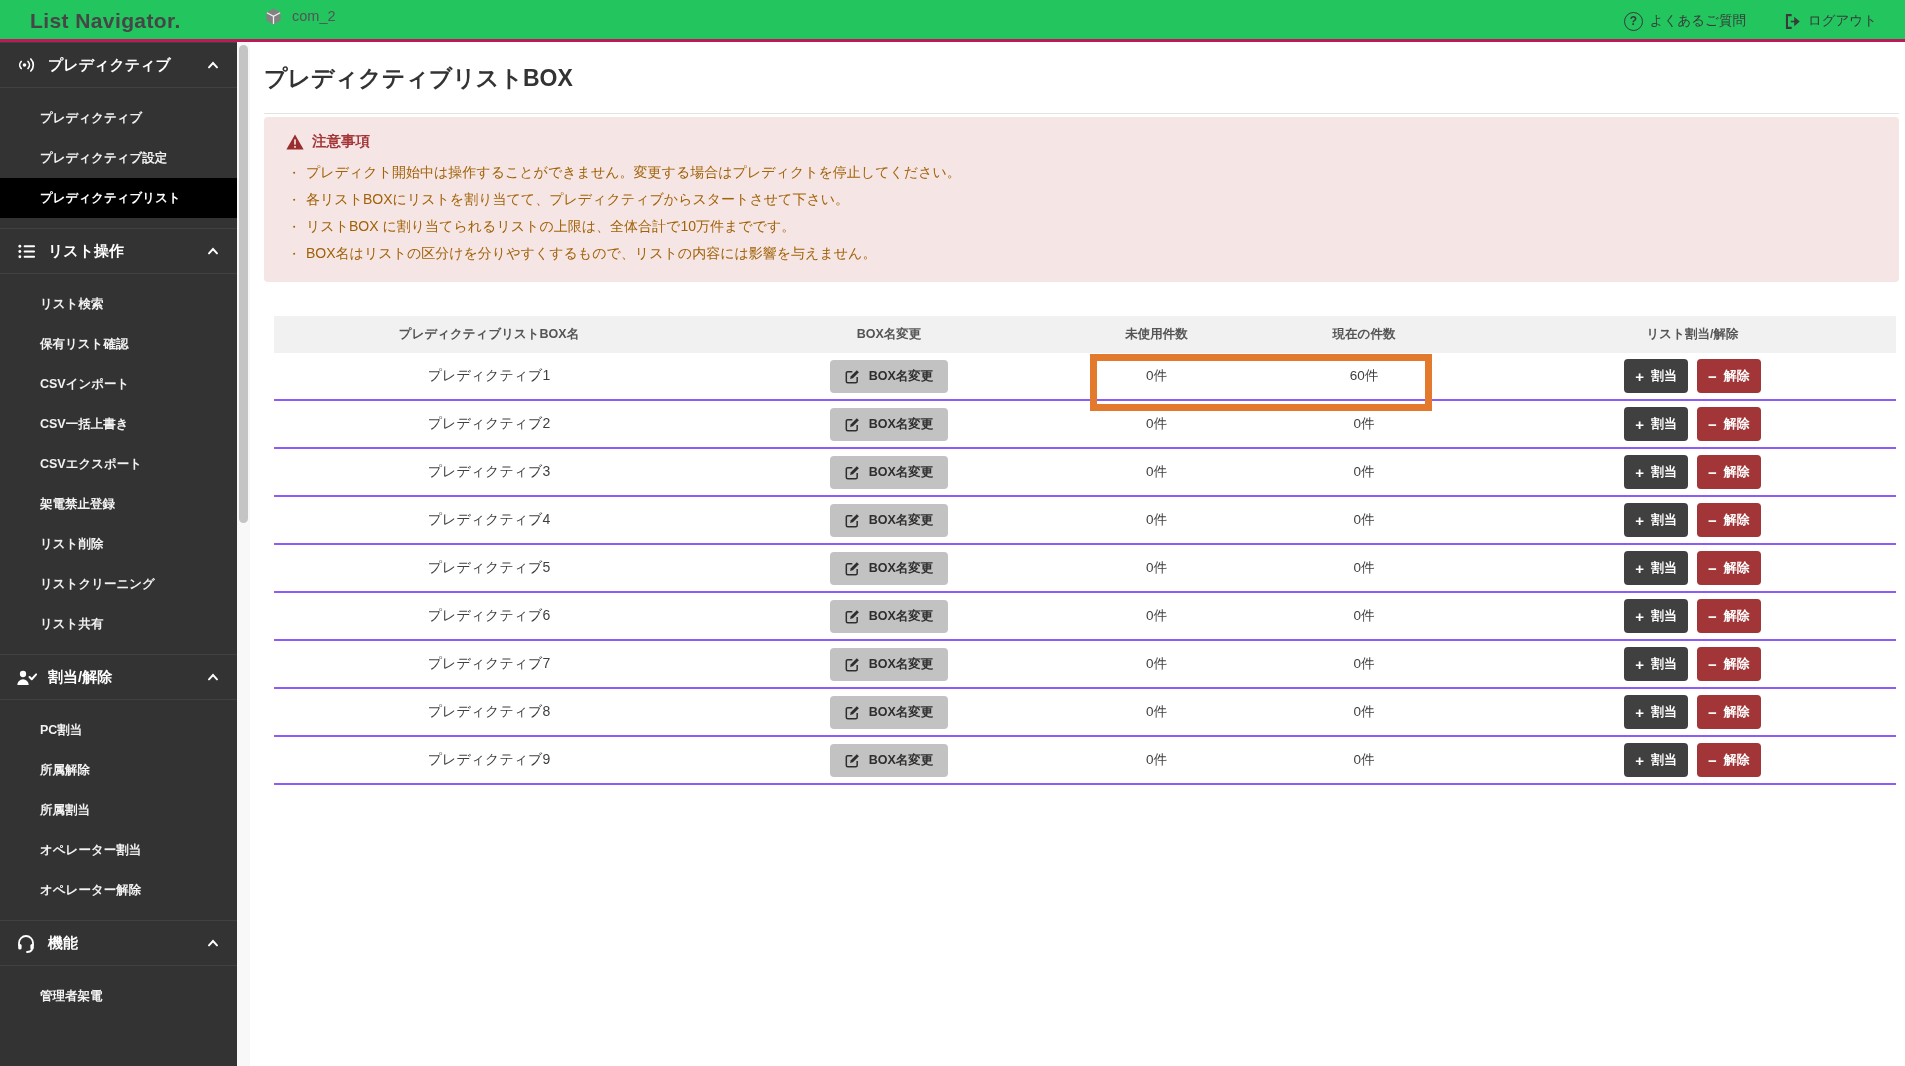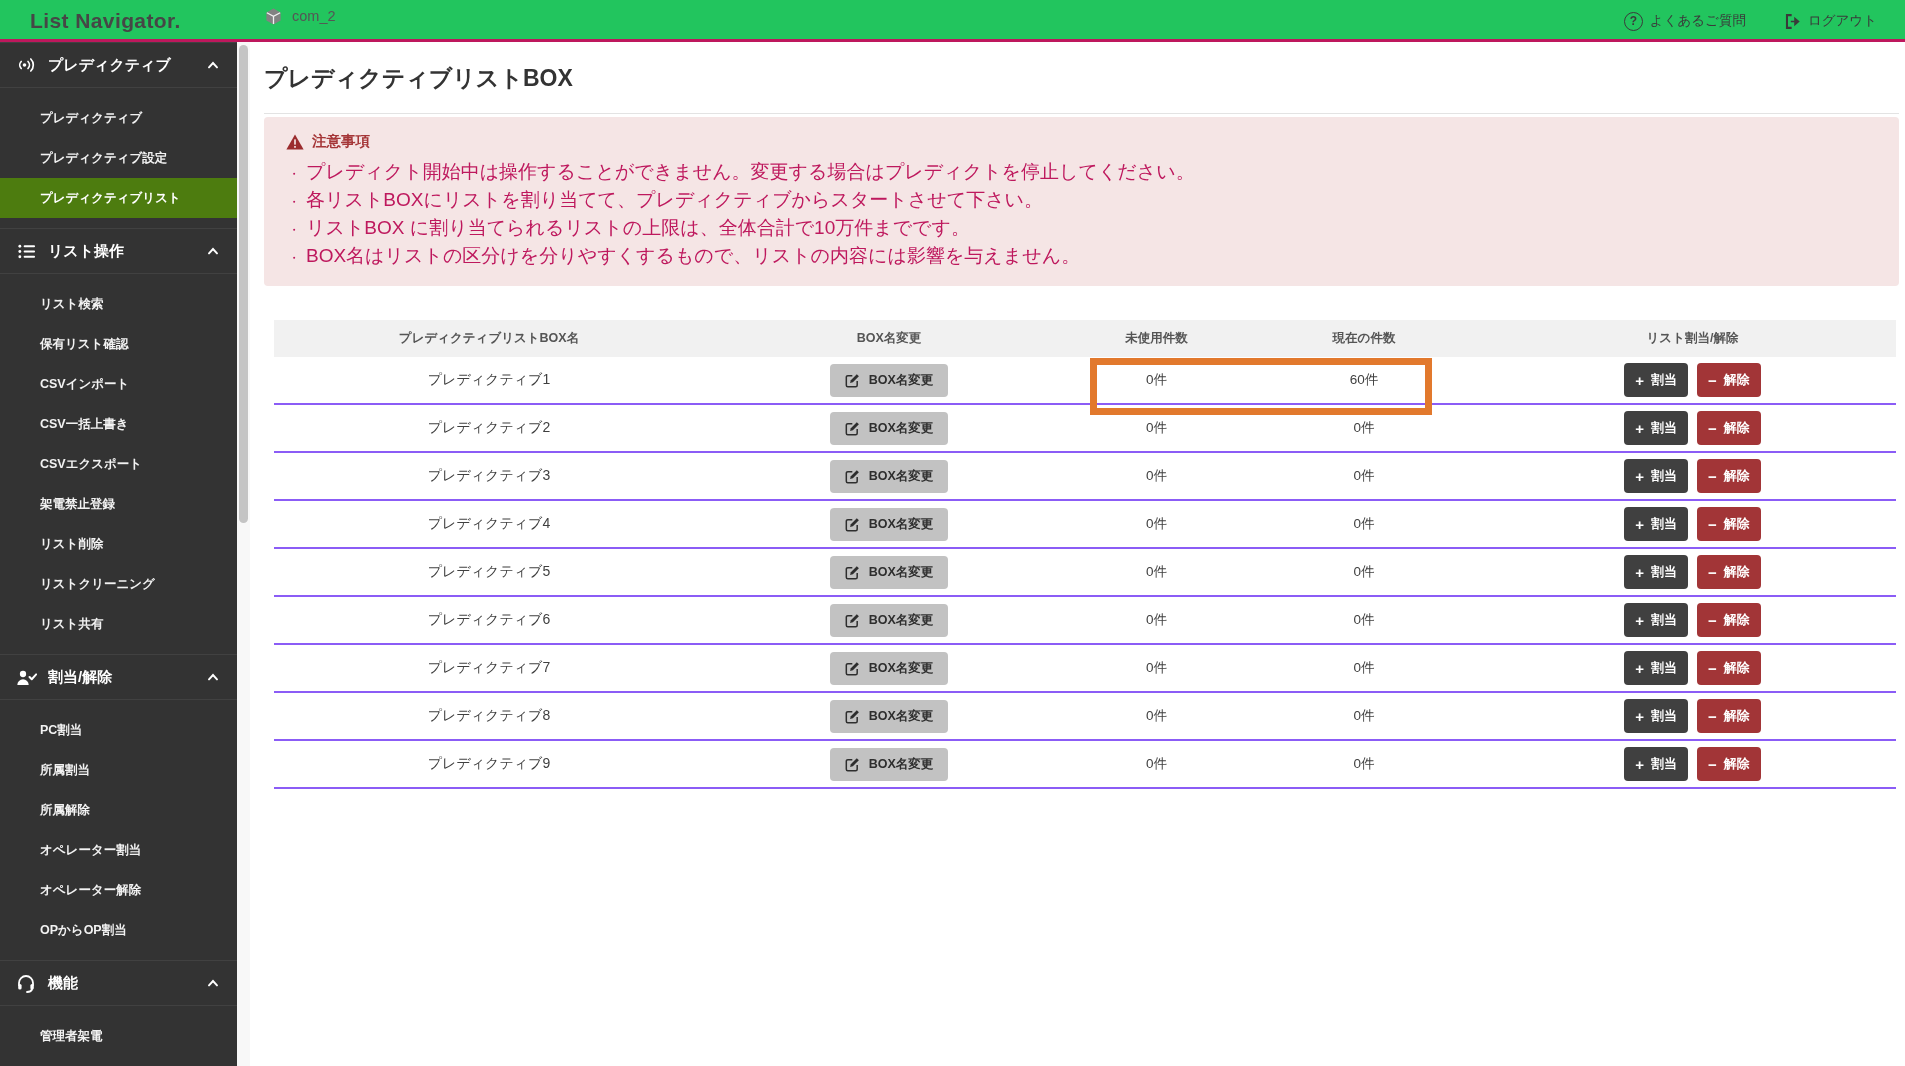--- a/index.html
+++ b/index.html
@@ -23,36 +23,36 @@
   
   .sidebar { position:absolute; top:42px; left:0; width:237px; bottom:0; background:#333333; overflow:hidden; }
   .section-header { height:46px; display:flex; align-items:center; padding:0 16px 0 13px;
                     color:#ffffff; font-size:15px; font-weight:700; cursor:pointer;
                     border-top:1px solid #414141; border-bottom:1px solid #414141; }
   .section-header .sic { width:26px; display:flex; justify-content:center; margin-right:9px; flex:none; }
   .section-header .chev { margin-left:auto; display:flex; }
   .section-items { padding:10px 0; }
   .side-item { height:40px; display:flex; align-items:center; padding-left:40px;
                color:#f2f2f2; font-size:12.5px; font-weight:700; cursor:pointer; }
-  .side-item.active { background:#4d7c0f; color:#ffffff; }
+  .side-item.active { background:#000000; color:#ffffff; }
 
   
   .sb-track { position:absolute; left:237px; top:42px; width:13px; bottom:0; background:#f8f8f8; }
   .sb-thumb { position:absolute; left:2px; top:3px; width:9px; height:478px;
               background:#c4c4c4; border-radius:5px; cursor:pointer; }
 
   
   .content { position:absolute; left:250px; top:42px; right:0; bottom:0; background:#ffffff;
              padding:0 6px 0 14px; overflow:hidden; }
   .title-block { padding-top:21px; padding-bottom:19px; border-bottom:1px solid #e3e3e3; }
   .page-title { font-size:23px; font-weight:700; color:#333333; }
 
   .notice { margin-top:3px; background:#f5e5e5; border-radius:4px; padding:15px 22px 15px; }
   .notice-title { display:flex; align-items:center; gap:8px; color:#a53638; font-weight:700; font-size:14.5px; }
-  .notice-list { margin:8px 0 0; padding:0; list-style:none; color:#be185d; font-size:19px; line-height:26px; }
+  .notice-list { margin:8px 0 0; padding:0; list-style:none; color:#a16207; font-size:14px; line-height:26px; }
   .notice-list li::before { content:"・"; margin:0 6px 0 2px; font-size:12px; }
 
   
   .tablewrap { margin-top:34px; margin-left:10px; width:1622px; position:relative; }
   .thead { display:flex; align-items:center; height:37px; background:#f1f1f1;
            font-size:12.5px; font-weight:700; color:#555555; }
   .trow { display:flex; align-items:center; height:48px; border-bottom:2px solid #8b5cf6;
           font-size:14px; color:#3f3f3f; background:#ffffff; }
   .c1{width:430px;text-align:center;} .c2{width:370px;text-align:center;}
   .c3{width:165px;text-align:center;font-size:13.5px;} .c4{width:250px;text-align:center;font-size:13.5px;}
@@ -164,25 +164,24 @@
       </span>
       <span>割当/解除</span>
       <span class="chev">
         <svg width="16" height="16" viewBox="0 0 20 20" fill="none" stroke="#ffffff" stroke-width="2.4" stroke-linecap="round">
             <polyline points="5,13 10,7.5 15,13"></polyline>
           </svg>
       </span>
     </div>
     <div class="section-items">
       <div class="side-item">PC割当</div>
+      <div class="side-item">所属解除</div>
       <div class="side-item">所属割当</div>
-      <div class="side-item">所属解除</div>
       <div class="side-item">オペレーター割当</div>
       <div class="side-item">オペレーター解除</div>
-      <div class="side-item">OPからOP割当</div>
     </div>
 
     <div class="section-header">
       <span class="sic">
         <svg width="20" height="20" viewBox="0 0 20 20" fill="none" stroke="#ffffff" stroke-width="1.8" stroke-linecap="round">
           <path d="M3 12 v-2 a7 7 0 0 1 14 0 v2"></path>
           <rect x="2.2" y="11" width="3.4" height="5.5" rx="1.6" fill="#ffffff" stroke="none"></rect>
           <rect x="14.4" y="11" width="3.4" height="5.5" rx="1.6" fill="#ffffff" stroke="none"></rect>
           <path d="M16 16.5 a5.5 3.5 0 0 1 -5 2.5"></path>
         </svg>

